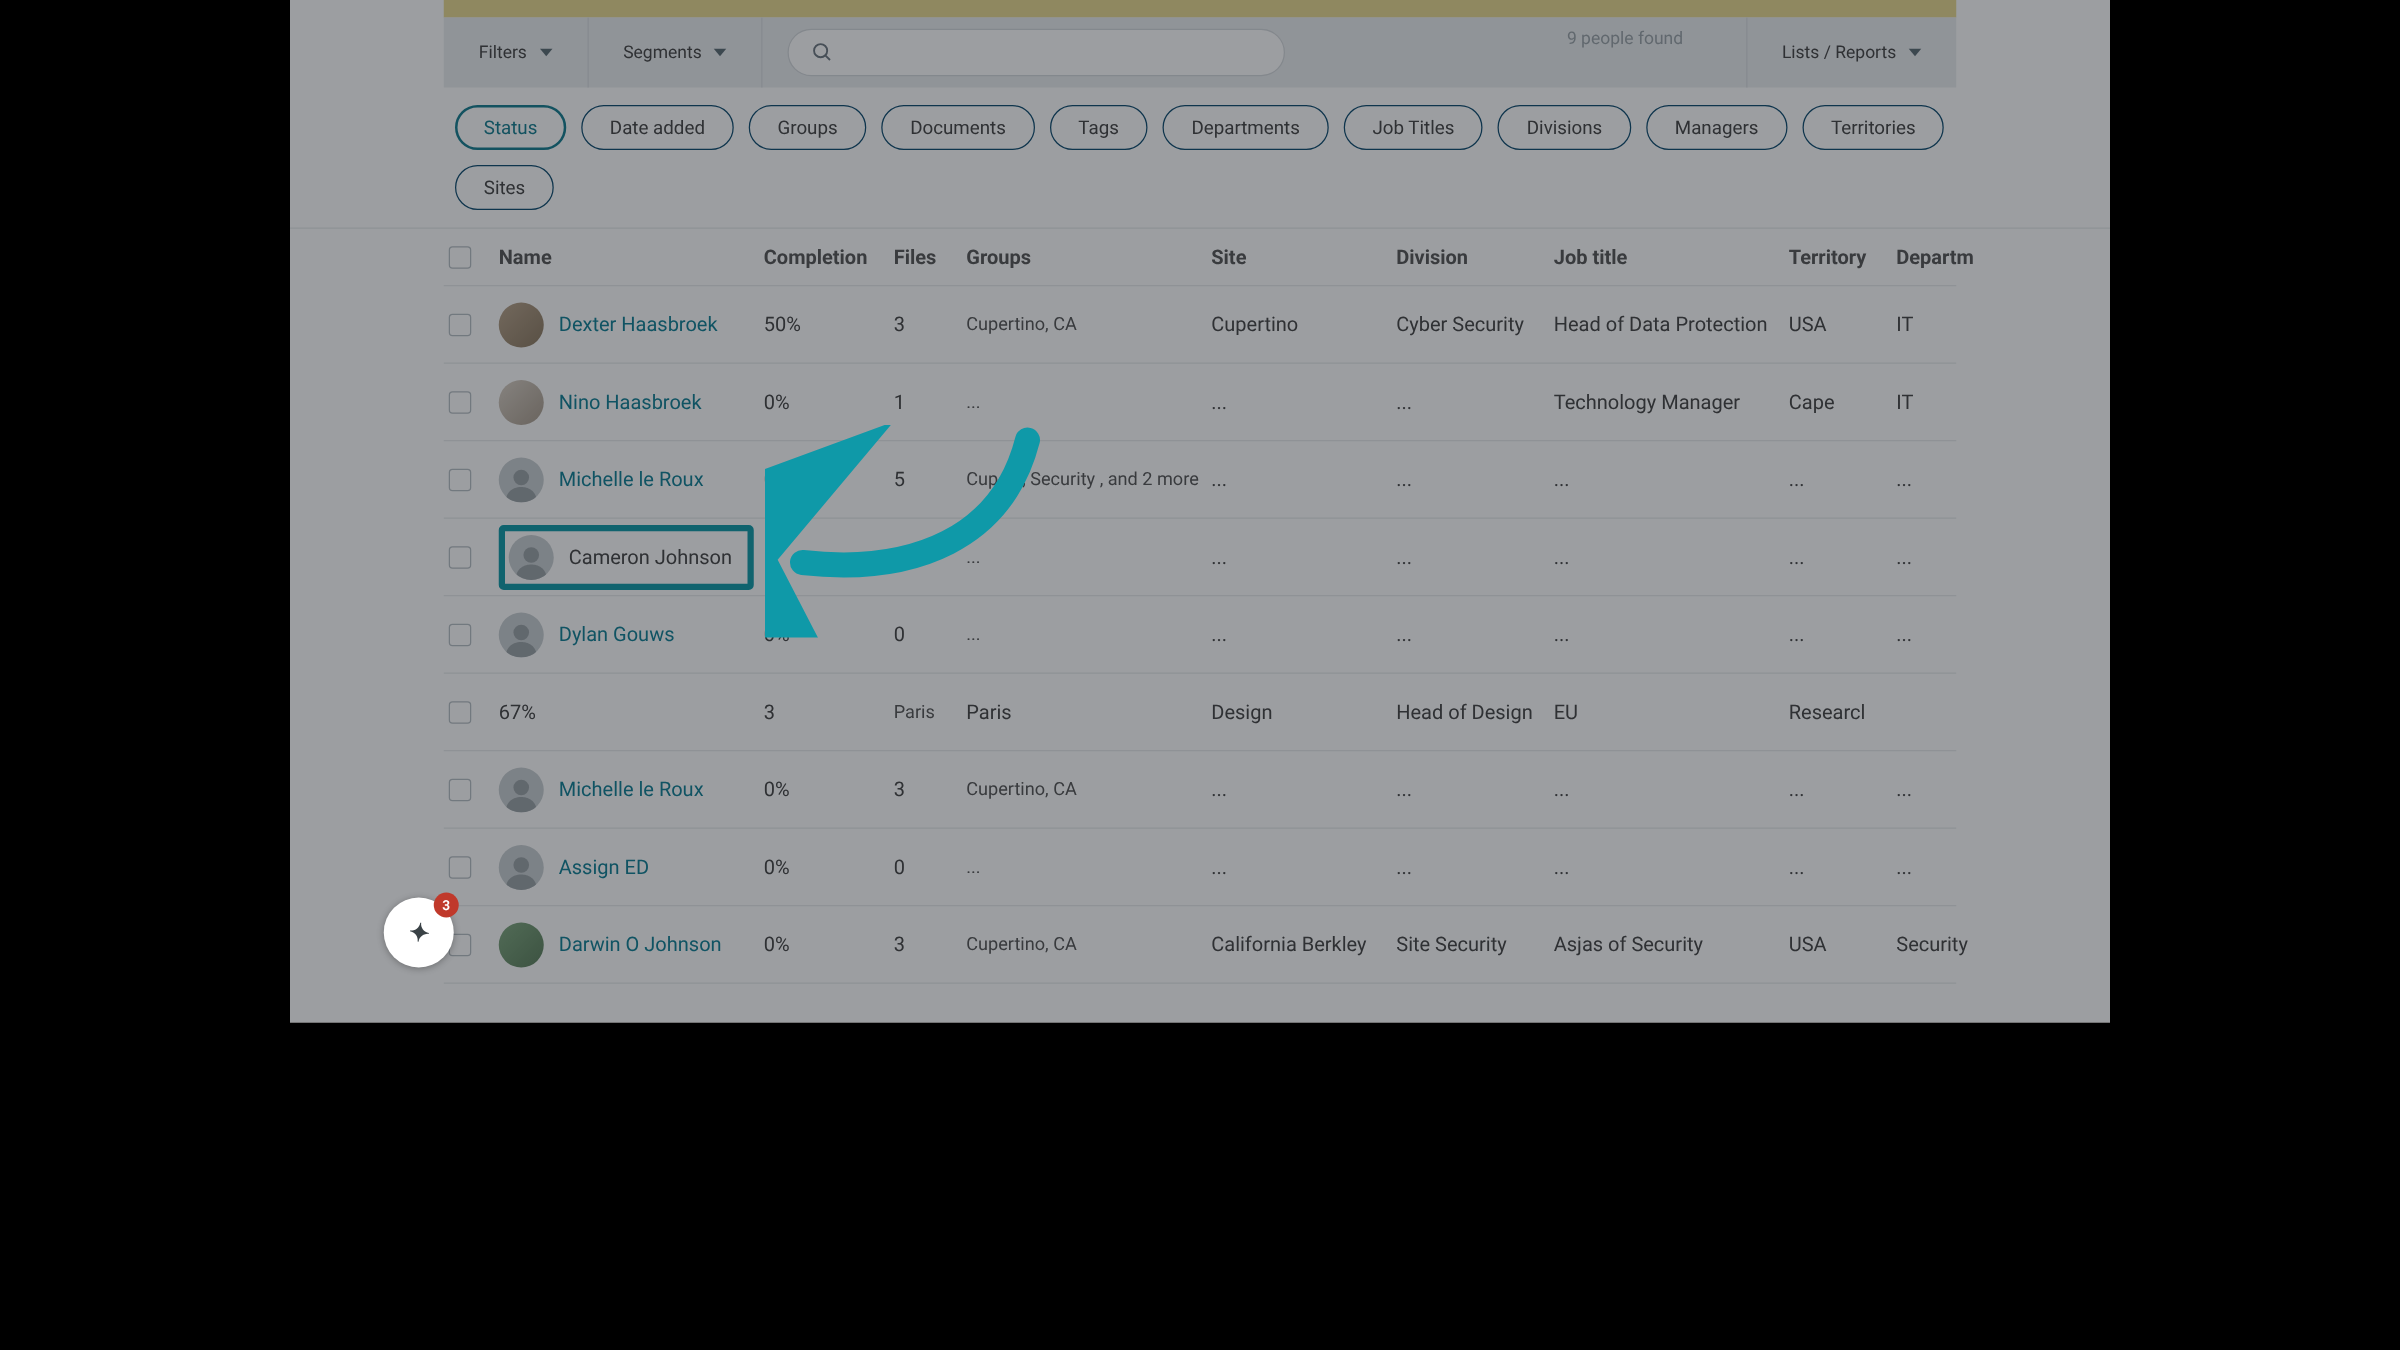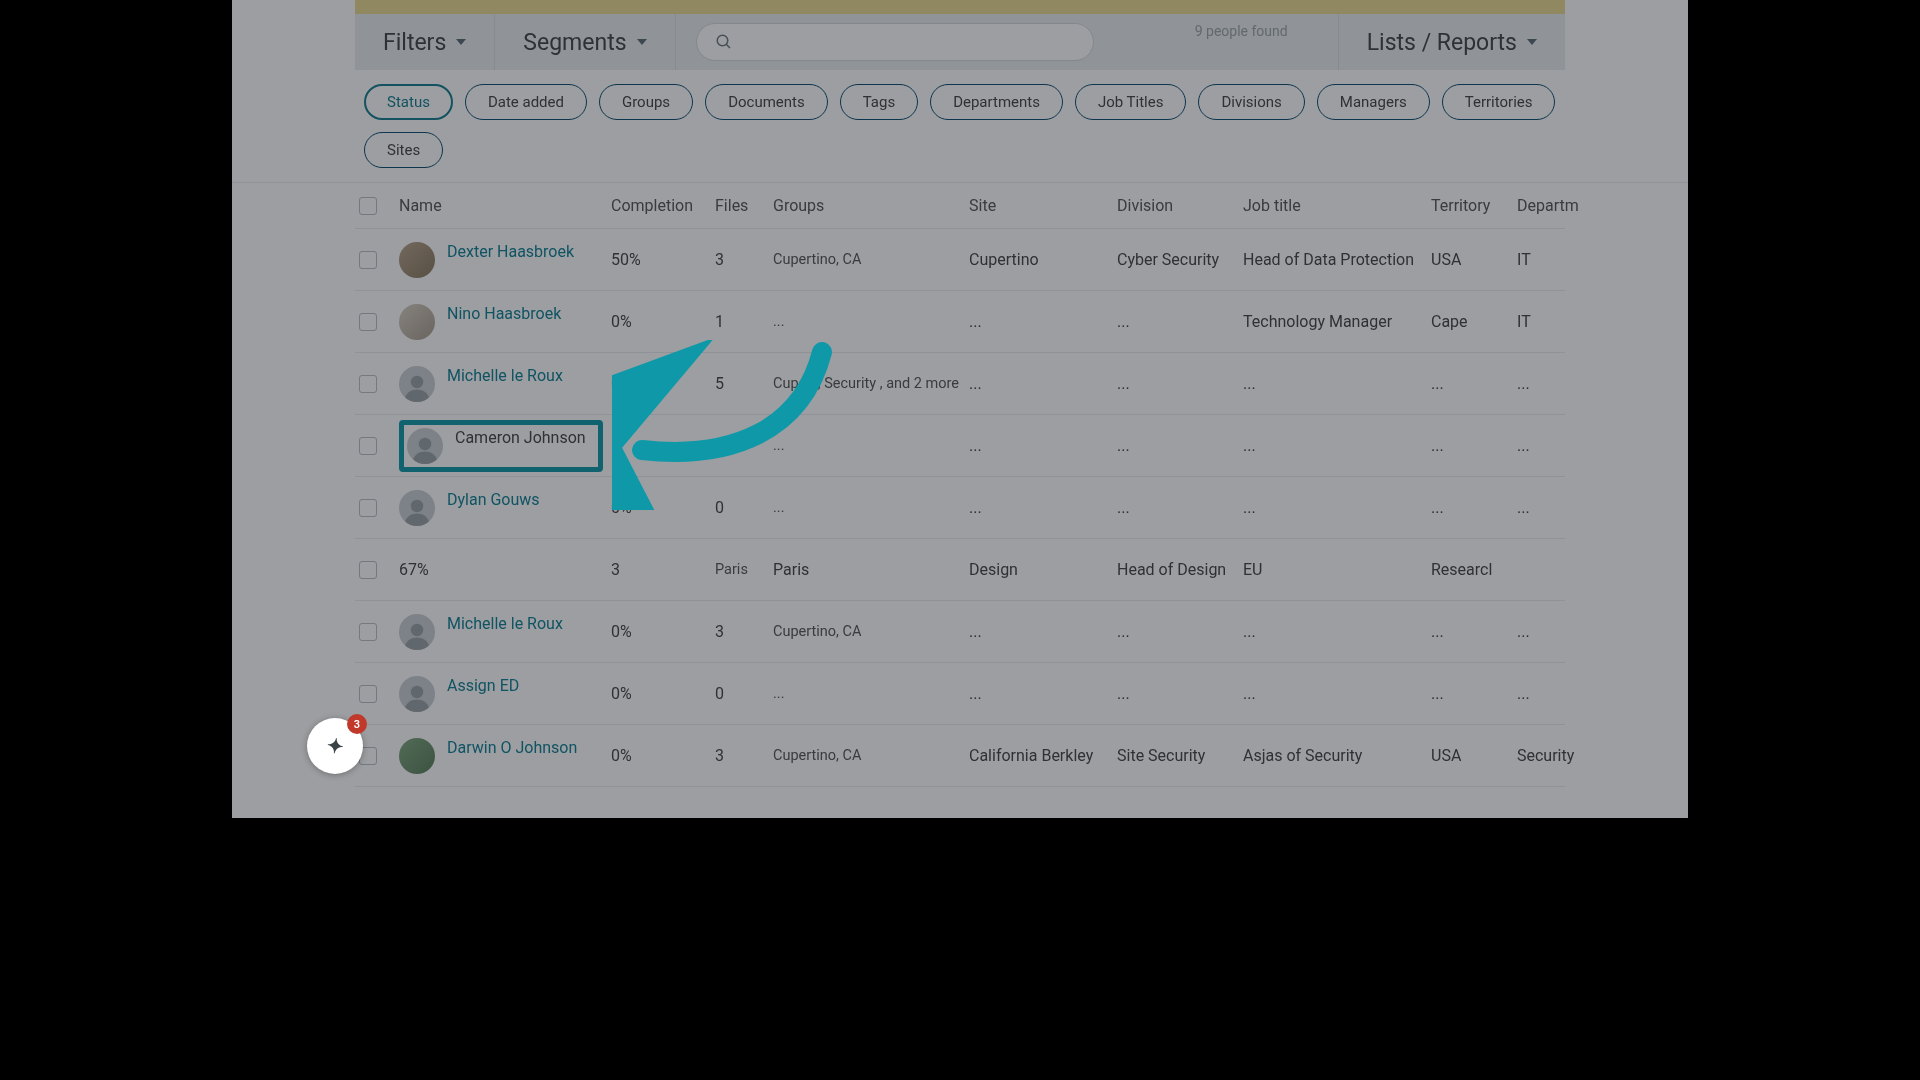--- a/index.html
+++ b/index.html
@@ -1,36 +1,36 @@
 <!DOCTYPE html>
 <html><head>
 <meta charset="utf-8">
 <style>
 *{box-sizing:border-box;margin:0;padding:0;font-family:-apple-system,BlinkMacSystemFont,"Segoe UI",Roboto,"Helvetica Neue",Arial,sans-serif}
 html,body{width:100%;height:100%}
 body{background:#000;display:flex;justify-content:center;align-items:flex-start}
 .stage{position:relative;width:1456px;height:818px;margin:0 auto;background:#fff;overflow:hidden}
 .topbanner{height:14px;background:#e8d98f;margin:0 123px}
 .toolbar{display:flex;align-items:center;background:#ebeef0;height:56px;margin:0 123px}
-.tool-btn{display:flex;align-items:center;gap:10px;height:56px;padding:0 28px;color:#444;cursor:pointer;border-right:1px solid #d9dde0;font-size:23px}
+.tool-btn{display:flex;align-items:center;gap:10px;height:56px;padding:0 28px;color:#444;cursor:pointer;border-right:1px solid #d9dde0;font-size:14px}
 .tool-btn:last-child{border-right:none}
 .chev{width:0;height:0;border-left:5px solid transparent;border-right:5px solid transparent;border-top:6px solid #5b6b73}
 .search-wrap{flex:1;display:flex;align-items:flex-start;padding:0 20px}
 .search{flex:0 0 398px;display:flex;align-items:center;background:#fff;border:1px solid #d5d9dc;border-radius:999px;height:38px;padding:0 18px}
 .search svg{width:18px;height:18px;stroke:#6d7780;fill:none;stroke-width:2}
 .found{color:#9aa3a8;font-size:14px;margin-left:auto;padding-right:30px}
 .chips{display:flex;gap:12px;padding:14px 123px 14px 132px;flex-wrap:wrap;border-bottom:1px solid #e8ebec}
 .chip{border:1px solid #0c4a6e;border-radius:999px;padding:8px 22px;font-size:15px;color:#444;cursor:pointer;background:#fff}
 .chip.active{border:2px solid #147d8f;color:#147d8f;font-weight:400;padding:7px 21px}
 .table{padding:0 123px}
 .th,.tr{display:grid;grid-template-columns:40px 212px 104px 58px 196px 148px 126px 188px 86px 90px;align-items:center;border-bottom:1px solid #e8ebec;min-height:62px;font-size:16px;color:#444}
-.th{color:#555;font-weight:400;min-height:46px}
+.th{color:#555;font-weight:700;min-height:46px}
 .th .cell,.tr .cell{padding:4px 4px;white-space:nowrap;overflow:hidden;text-overflow:ellipsis}
 .cb{width:18px;height:18px;border:1.5px solid #b7bfc4;border-radius:3px;cursor:pointer}
-.name-cell{display:flex;align-items:flex-start;gap:12px}
+.name-cell{display:flex;align-items:center;gap:12px}
 .avatar{width:36px;height:36px;border-radius:50%;background:#c9cfd2;flex:0 0 36px;display:flex;align-items:flex-end;justify-content:center;overflow:hidden}
 .avatar svg{width:30px;height:30px;fill:#9aa2a6}
 .pname{color:#0f7f94;font-size:16px}
 .highlight .name-cell{border:5px solid #0f99a8;background:#fff;padding:3px 8px 3px 3px;border-radius:4px}
 .highlight .pname{color:#444}
 .overlay{position:absolute;inset:0;background:rgba(20,25,30,.42);pointer-events:none}
 .arrow{position:absolute;left:380px;top:340px;pointer-events:none}
 .fab{position:absolute;left:75px;bottom:44px;width:56px;height:56px;border-radius:50%;background:#fff;box-shadow:0 1px 6px rgba(0,0,0,.3);display:flex;align-items:center;justify-content:center}
 .fab-badge{position:absolute;top:-4px;right:-4px;background:#c0392b;color:#fff;width:20px;height:20px;border-radius:50%;font-size:11px;display:flex;align-items:center;justify-content:center;font-weight:600}
 .fab-logo{font-weight:700;color:#3a4246;font-size:20px;transform:rotate(8deg)}

